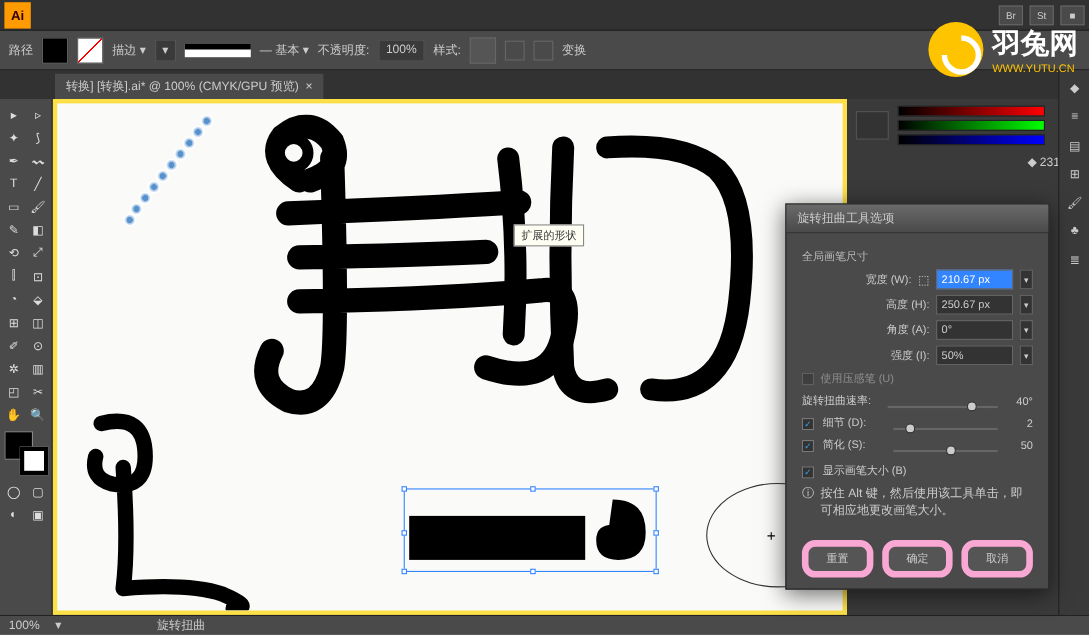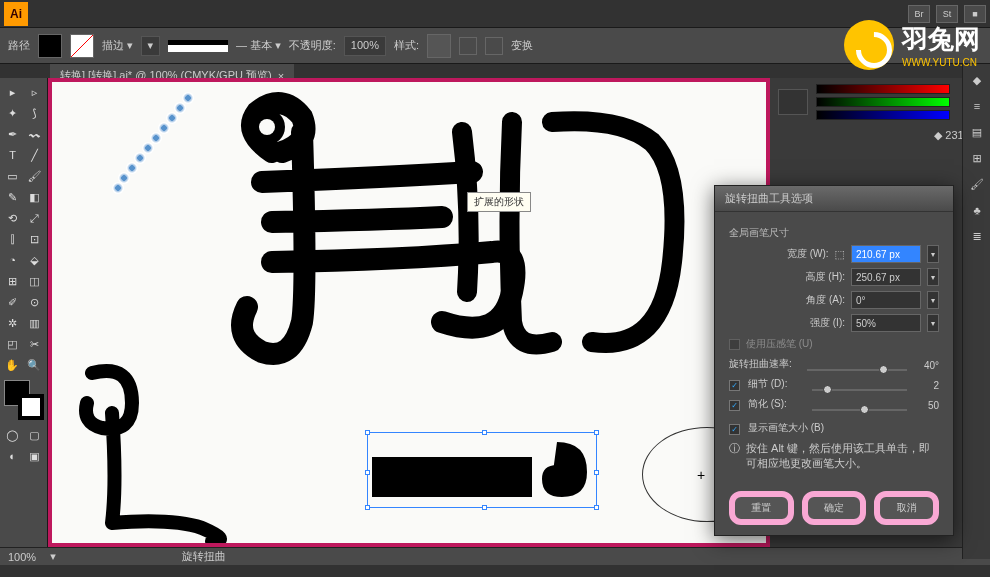--- a/index.html
+++ b/index.html
@@ -14,31 +14,31 @@
 .wm-icon{width:50px;height:50px;background:#ffc400;border-radius:50%;position:relative}
 .wm-icon::after{content:"";position:absolute;top:12px;left:12px;width:26px;height:26px;border:5px solid #fff;border-radius:50%;border-top-color:transparent;transform:rotate(-45deg)}
 .wm-text{font-size:26px;font-weight:bold;color:#fff}
 .wm-sub{font-size:10px;color:#ffc400;display:block}
 .optionbar{height:36px;background:#4a4a4a;display:flex;align-items:center;padding:0 8px;gap:8px;border-bottom:1px solid #1a1a1a}
 .swatch{width:24px;height:24px;background:#000;border:1px solid #666}
 .swatch.red{background:linear-gradient(135deg,#fff 48%,red 48%,red 52%,#fff 52%)}
 .opt-label{font-size:11px}
 .opt-sel{background:#3a3a3a;border:1px solid #555;padding:2px 6px;height:20px}
 .stroke-bar{width:60px;height:12px;background:#fff;border-top:5px solid #000}
-.tabbar{height:14px;background:#323232;display:flex;align-items:flex-start;padding-left:50px}
+.tabbar{height:26px;background:#323232;display:flex;align-items:flex-end;padding-left:50px}
 .tab{background:#4a4a4a;padding:4px 10px;display:flex;align-items:center;gap:6px;font-size:10px}
 .tab-x{cursor:pointer}
 .main{display:flex;height:calc(100% - 90px - 18px)}
 .toolbox{width:48px;background:#4a4a4a;display:flex;flex-direction:column;padding:4px 2px;gap:1px;border-right:1px solid #1a1a1a}
 .trow{display:flex;gap:1px}
 .tool{width:22px;height:20px;display:flex;align-items:center;justify-content:center;cursor:pointer;color:#ddd}
 .fillstroke{position:relative;width:40px;height:40px;margin:4px auto}
 .fs-fill{position:absolute;width:26px;height:26px;background:#000;border:1px solid #888}
 .fs-stroke{position:absolute;right:0;bottom:0;width:26px;height:26px;background:#fff;border:4px solid #000}
-.canvas-area{flex:1;background:#be185d;padding:4px;overflow:hidden;position:relative}
+.canvas-area{flex:1;background:#fde047;padding:4px;overflow:hidden;position:relative}
 .canvas{background:#fafaf8;width:100%;height:100%;position:relative;overflow:hidden}
 .dots{position:absolute;top:0;left:30px}
 .dot{width:12px;height:12px;background:radial-gradient(circle,#5792cc 30%,#8bb3dd 31%,#fff 60%);border-radius:50%;position:absolute}
 .art{position:absolute;top:10px;left:160px;color:#000;font-size:120px;font-family:"Brush Script MT",cursive;font-weight:bold;letter-spacing:-10px}
 .tooltip{position:absolute;top:110px;left:415px;background:#fffef2;color:#333;font-size:10px;padding:2px 6px;border:1px solid #888}
 .shape-bar{position:absolute;top:375px;left:320px;width:160px;height:40px;background:#000}
 .shape-swirl{position:absolute;top:355px;left:470px;width:70px;height:70px}
 .shape-swirl svg{fill:#000}
 .sel-box{position:absolute;top:350px;left:315px;width:230px;height:76px;border:1px solid #3385ff}
 .handle{position:absolute;width:5px;height:5px;background:#fff;border:1px solid #3385ff}
@@ -334,14 +334,14 @@
   <div class="dlg-btns">
     <div class="btn">重置</div>
     <div class="btn">确定</div>
     <div class="btn">取消</div>
   </div>
 </div>
 
 <div class="statusbar">
   <span>100%</span>
     <span>▾</span>
-  <span style="margin-left:112px">旋转扭曲</span>
+  <span style="margin-left:73px">旋转扭曲</span>
 </div>
 
 </body></html>

